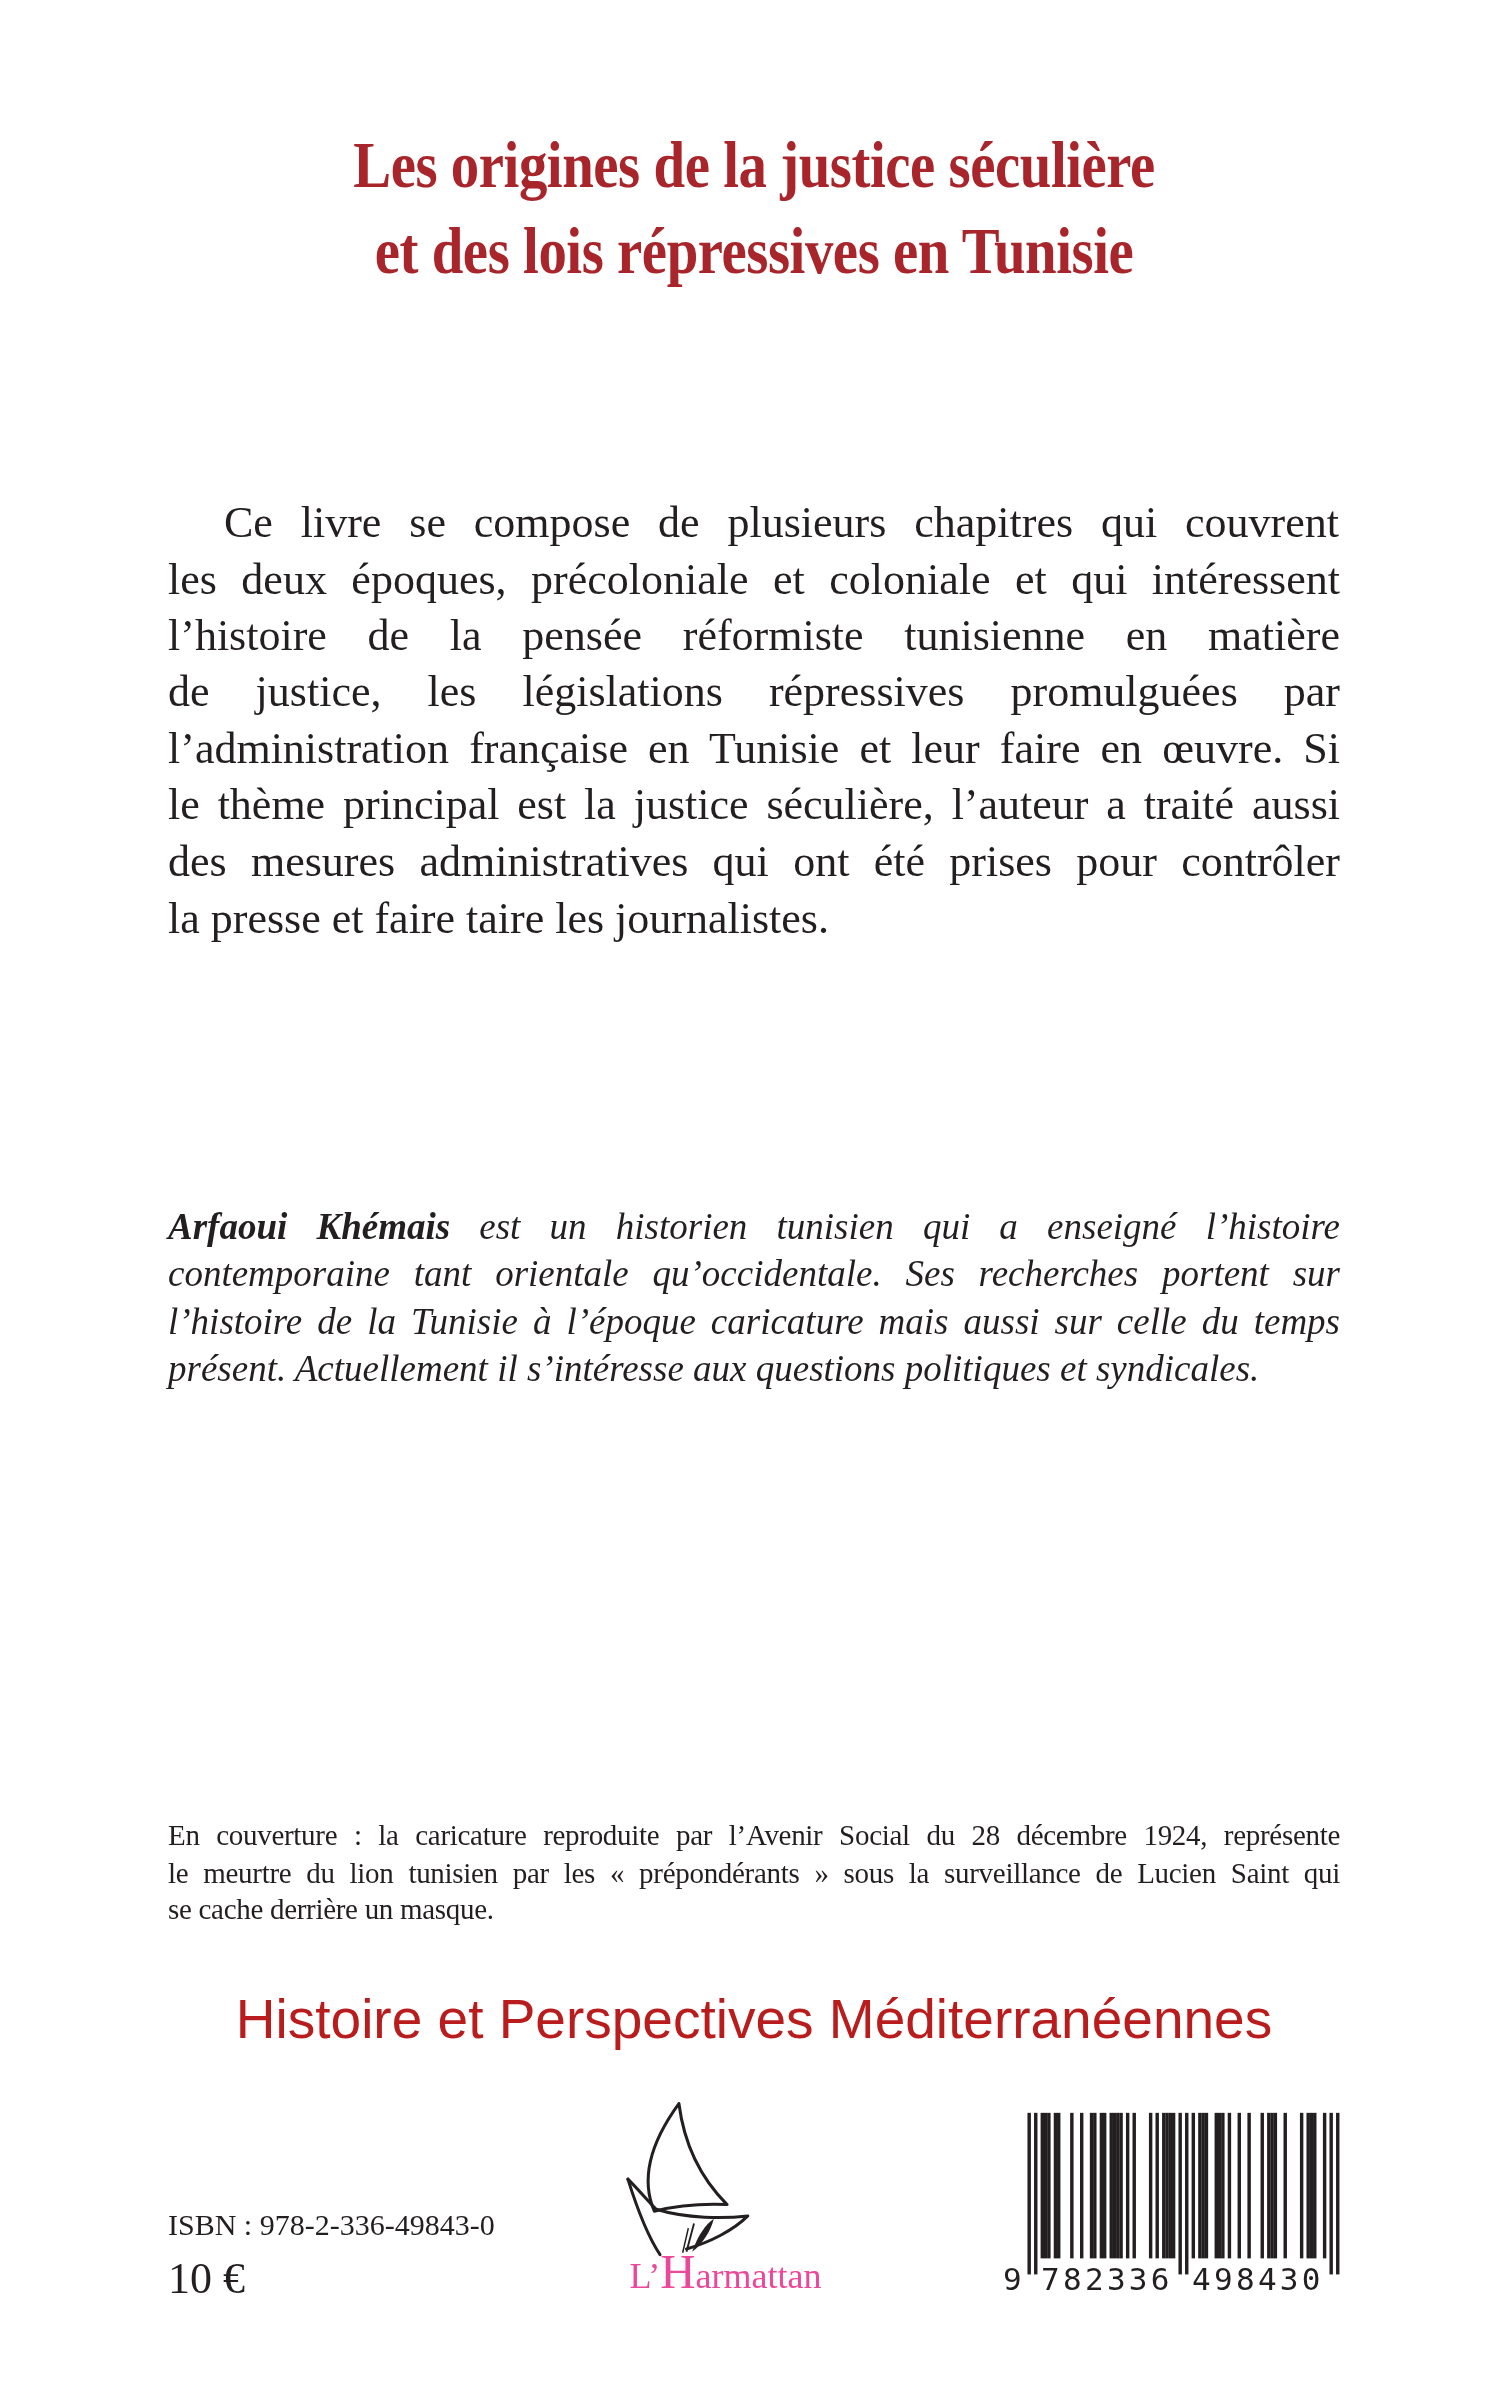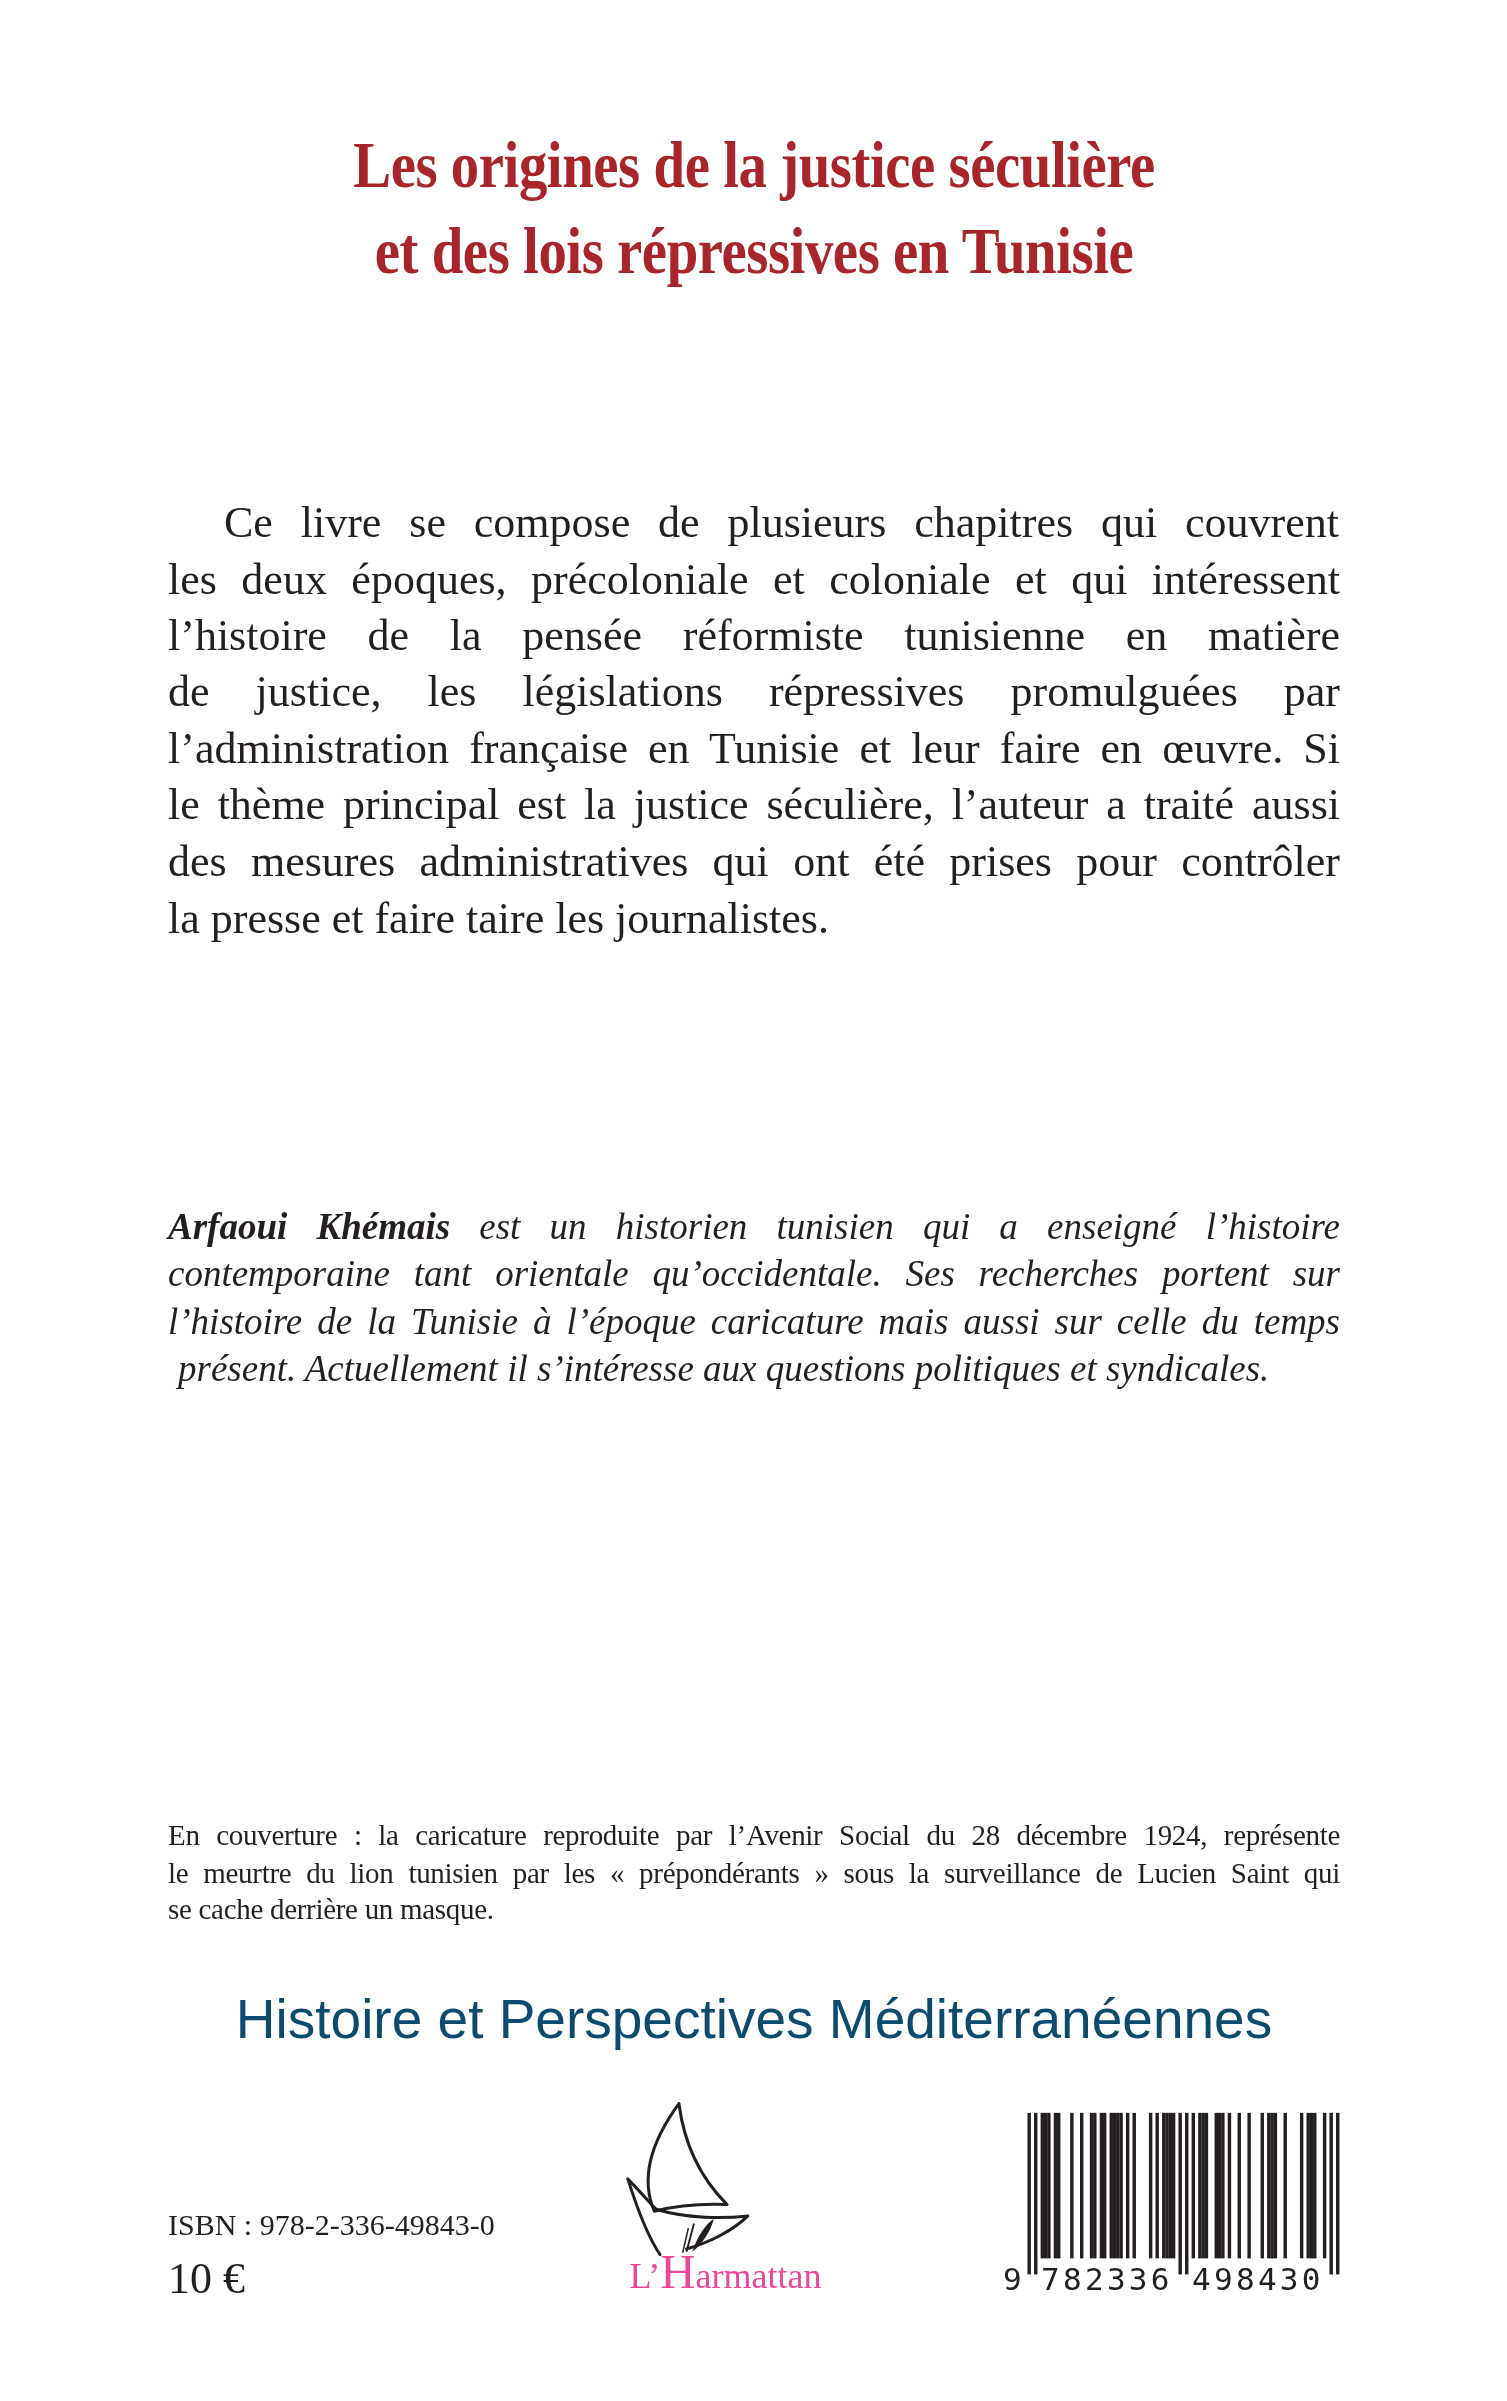--- a/index.html
+++ b/index.html
@@ -16,30 +16,30 @@
   .jline {
     position: absolute; left: 168px; width: 1172px; white-space: nowrap;
     text-align: justify; text-align-last: justify;
     font-family: "Liberation Serif", "DejaVu Serif", serif; color: #231f20;
   }
   .body-line { font-size: 44px; line-height: 1; margin-top: 26px; }
   .body-line.last { text-align-last: left; }
   .body-line.first { left: 224px; width: 1115px; }
 
   .bio-line { font-size: 37px; font-style: italic; line-height: 1; }
-  .bio-line.last { text-align-last: left; margin-left: 10px; }
+  .bio-line.last { text-align-last: left; }
   .bio-name { font-weight: bold; }
 
   .cap-line { font-size: 29px; line-height: 1; letter-spacing: -0.3px; }
   .cap-line.last { text-align-last: left; }
 
   .series {
     position: absolute; left: 0; width: 1508px; text-align: center;
     font-family: "Liberation Sans", "DejaVu Sans", sans-serif;
-    font-size: 55px; line-height: 1; color: #0c4a6e; white-space: nowrap;
+    font-size: 55px; line-height: 1; color: #b91c1c; white-space: nowrap;
   }
 
   .isbn, .price {
     position: absolute; left: 168px; white-space: nowrap;
     font-family: "Liberation Serif", "DejaVu Serif", serif; color: #231f20; line-height: 1;
   }
   .isbn { font-size: 30px; }
   .price { font-size: 44px; }
 
   .logo { position: absolute; left: 620px; top: 2096px; width: 199px; height: 203px; }

